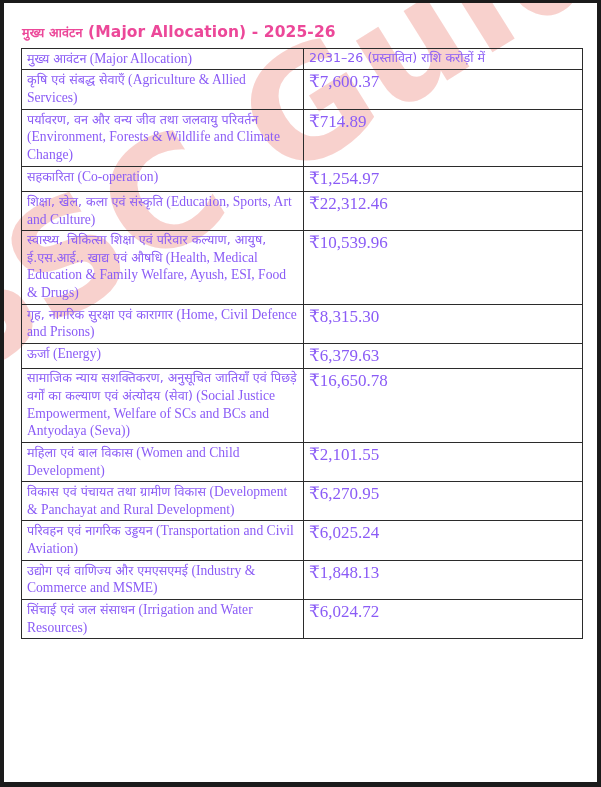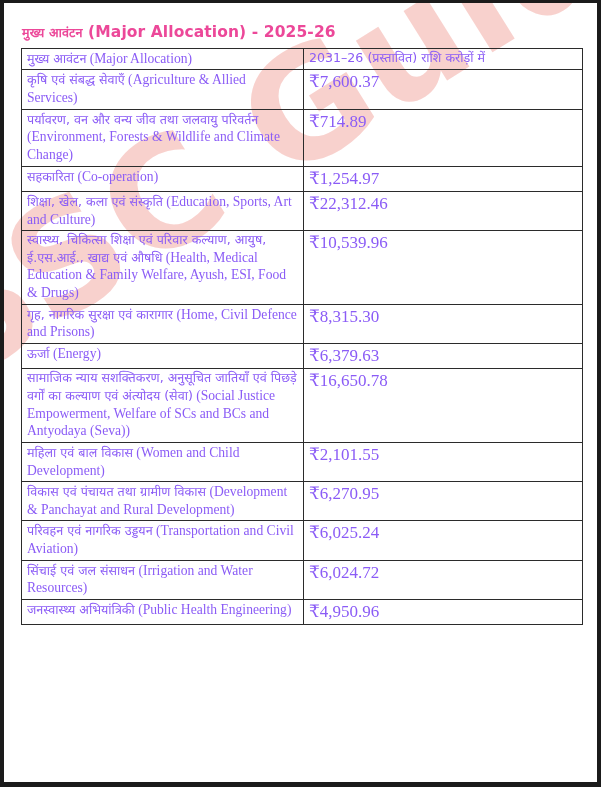--- a/index.html
+++ b/index.html
@@ -161,24 +161,24 @@
           </tr>
           <tr>
             <td><span class="hi">विकास एवं पंचायत तथा ग्रामीण विकास</span><span class="en"> (Development &amp; Panchayat and Rural Development)</span></td>
             <td><span class="amt">₹6,270.95</span></td>
           </tr>
           <tr>
             <td><span class="hi">परिवहन एवं नागरिक उड्डयन</span><span class="en"> (Transportation and Civil Aviation)</span></td>
             <td><span class="amt">₹6,025.24</span></td>
           </tr>
           <tr>
+            <td><span class="hi">उद्योग एवं वाणिज्य और एमएसएमई</span><span class="en"> (Industry &amp; Commerce and MSME)</span></td>
+            <td><span class="amt">₹1,848.13</span></td>
+          </tr>
+          <tr>
             <td><span class="hi">सिंचाई एवं जल संसाधन</span><span class="en"> (Irrigation and Water Resources)</span></td>
             <td><span class="amt">₹6,024.72</span></td>
-          </tr>
-          <tr>
-            <td><span class="hi">जनस्वास्थ्य अभियांत्रिकी</span><span class="en"> (Public Health Engineering)</span></td>
-            <td><span class="amt">₹4,950.96</span></td>
           </tr>
         </tbody>
     </table>
 
   </div>
 </div>
 
 </body></html>

